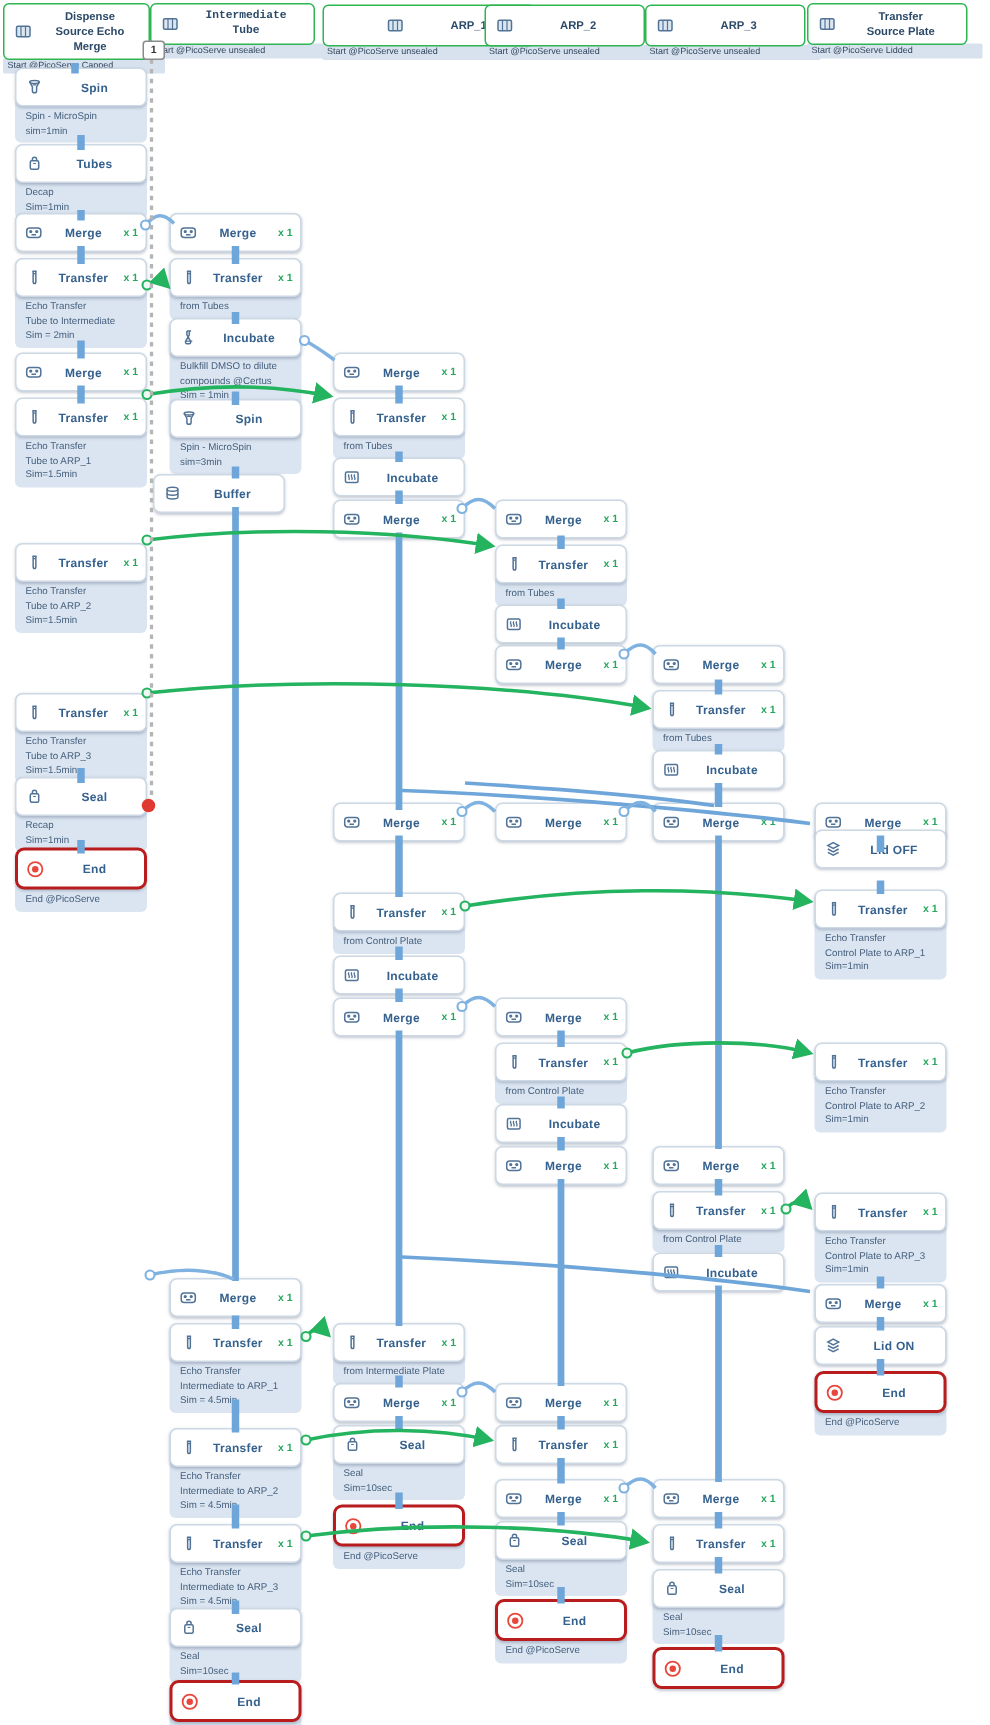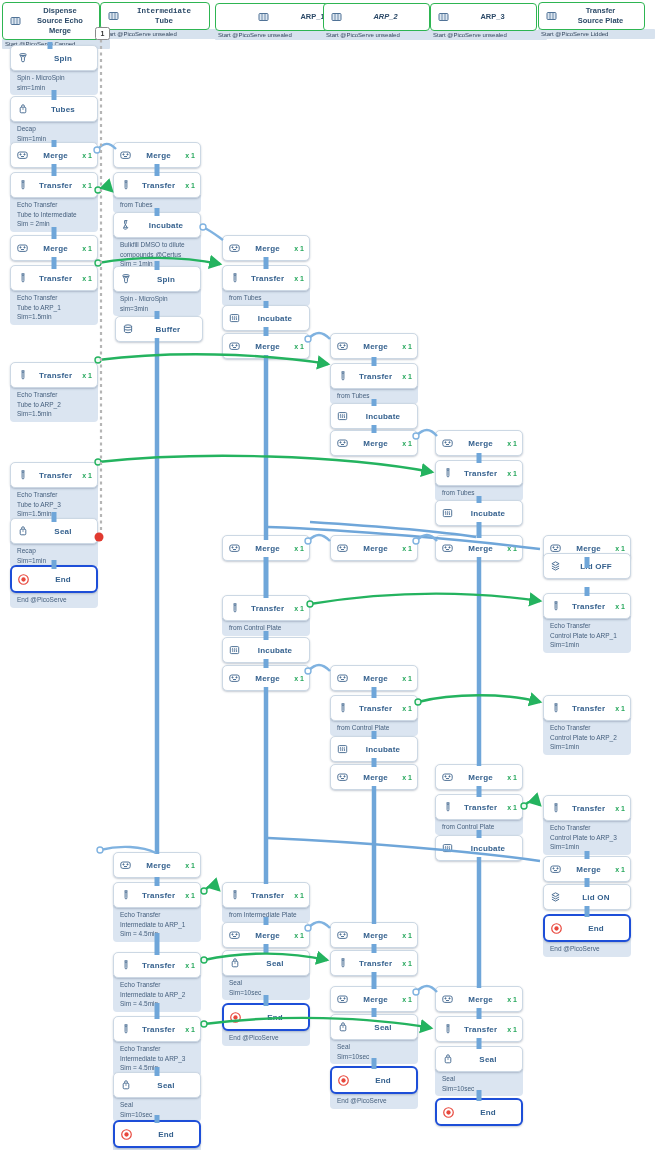--- a/index.html
+++ b/index.html
@@ -2,21 +2,21 @@
 <html><head>
 <meta charset="utf-8">
 <style>
   html,body{margin:0;padding:0;background:#fff}
   #canvas{position:relative;width:660px;height:1150px;background:#fff;overflow:hidden;
           font-family:"Liberation Sans", sans-serif;}
   #edge-layer{position:absolute;left:0;top:0;z-index:3;pointer-events:none}
   .node{position:absolute;width:88px;z-index:2}
   .bar{position:relative;height:24px;background:#fff;border:1px solid #ccd8e4;border-radius:5px;
        box-shadow:0 1px 2px rgba(60,80,110,.3);display:flex;align-items:center;z-index:2}
-  .node.end .bar{border:2px solid #1d4ed8;border-radius:6px}
+  .node.end .bar{border:2px solid #b91c1c;border-radius:6px}
   .icn{width:17px;display:flex;justify-content:center;align-items:center;margin-left:3px;flex:0 0 auto}
   .lbl{flex:1;text-align:center;font-size:8px;font-weight:700;color:#35618e;letter-spacing:.2px;padding-right:2px}
   .bdg{font-size:7px;font-weight:700;color:#27a85d;margin-right:5px;flex:0 0 auto}
   .sub{position:relative;margin-top:-3px;background:#dbe5f1;border-radius:0 0 4px 4px;
        padding:5px 3px 3px 7px;font-size:6.5px;color:#46607e;line-height:9.5px;z-index:1}
   .lane{position:absolute;background:#fff;border:1.6px solid #2eb552;border-radius:4px;
         display:flex;align-items:center;z-index:2}
   .lane .icn{width:20px;margin-left:2px}
   .ttl{flex:1;text-align:center;font-size:7.5px;font-weight:700;color:#2c4a68;line-height:10px;padding-right:4px}
   .status{position:absolute;background:#d7e2ee;font-size:6px;color:#33465e;
@@ -169,21 +169,21 @@
           <svg width="13" height="12" viewBox="0 0 12 12">
             <rect x="1.5" y="2.5" width="9" height="7" rx="1" fill="#dce6f0" stroke="#517397"></rect>
             <path d="M4.5 2.5v7M7.5 2.5v7" stroke="#517397" stroke-width=".8" fill="none"></path>
           </svg>
         </span>
         <div class="ttl">
           <div>ARP_1</div>
         </div>
       </div>
       <div class="status" style="left: 215px; top: 30px; width: 111px;">Start @PicoServe unsealed</div>
-      <div class="lane" style="left: 323px; top: 3px; width: 105px; height: 26px; font-style: italic;">
+      <div class="lane" style="left: 323px; top: 3px; width: 105px; height: 26px;">
         <span class="icn">
           <svg width="13" height="12" viewBox="0 0 12 12">
             <rect x="1.5" y="2.5" width="9" height="7" rx="1" fill="#dce6f0" stroke="#517397"></rect>
             <path d="M4.5 2.5v7M7.5 2.5v7" stroke="#517397" stroke-width=".8" fill="none"></path>
           </svg>
         </span>
         <div class="ttl">
           <div>ARP_2</div>
         </div>
       </div>
@@ -433,21 +433,21 @@
               <path d="M4.7 4.6 h2.6" stroke-width=".8"></path>
             </svg>
           </span>
           <span class="lbl">Spin</span>
         </div>
         <div class="sub">
           <div>Spin - MicroSpin</div>
           <div>sim=3min</div>
         </div>
       </div>
-      <div class="node" style="left: 115px; top: 316px;">
+      <div class="node" style="left: 102px; top: 316px;">
         <div class="bar">
           <span class="icn">
             <svg width="12" height="12" viewBox="0 0 12 12" fill="none" stroke="#517397">
               <ellipse cx="6" cy="3.2" rx="3.6" ry="1.3"></ellipse>
               <path d="M2.4 3.2 v2.6 q0 1.3 3.6 1.3 t3.6 -1.3 V3.2"></path>
               <path d="M2.4 5.8 v2.6 q0 1.3 3.6 1.3 t3.6 -1.3 V5.8"></path>
             </svg>
           </span>
           <span class="lbl">Buffer</span>
         </div>

